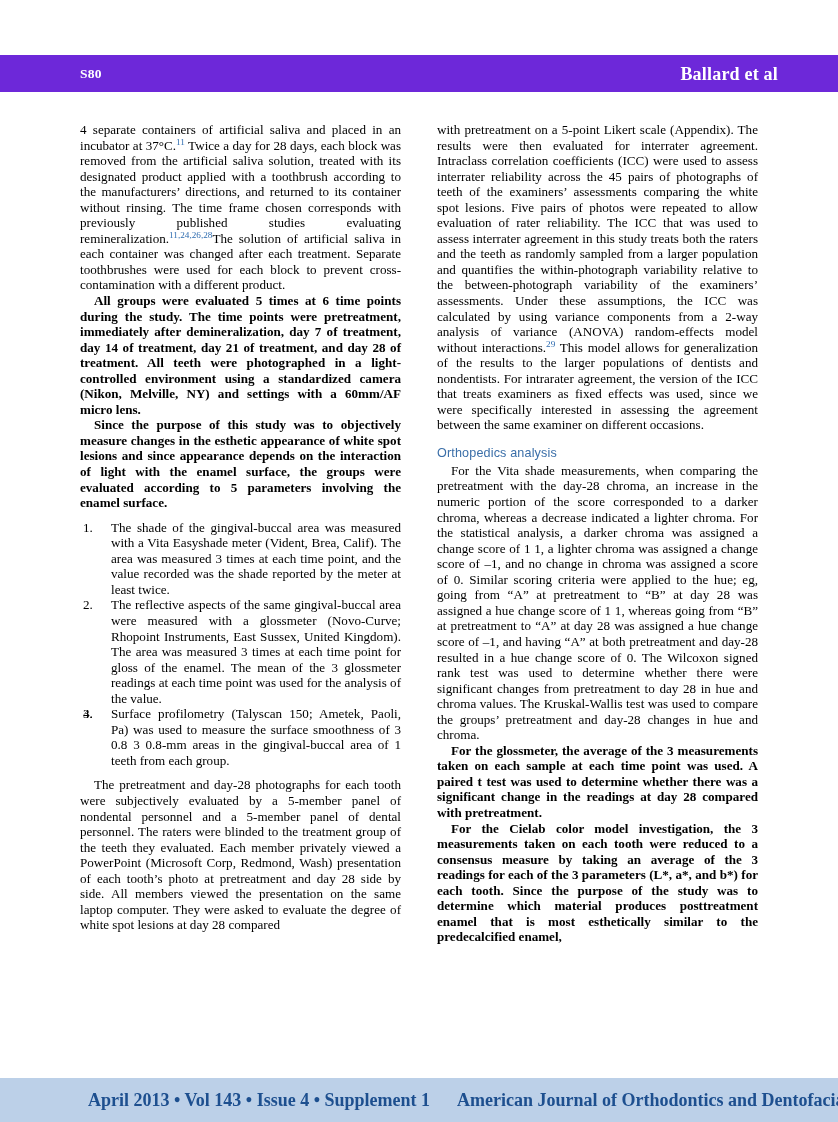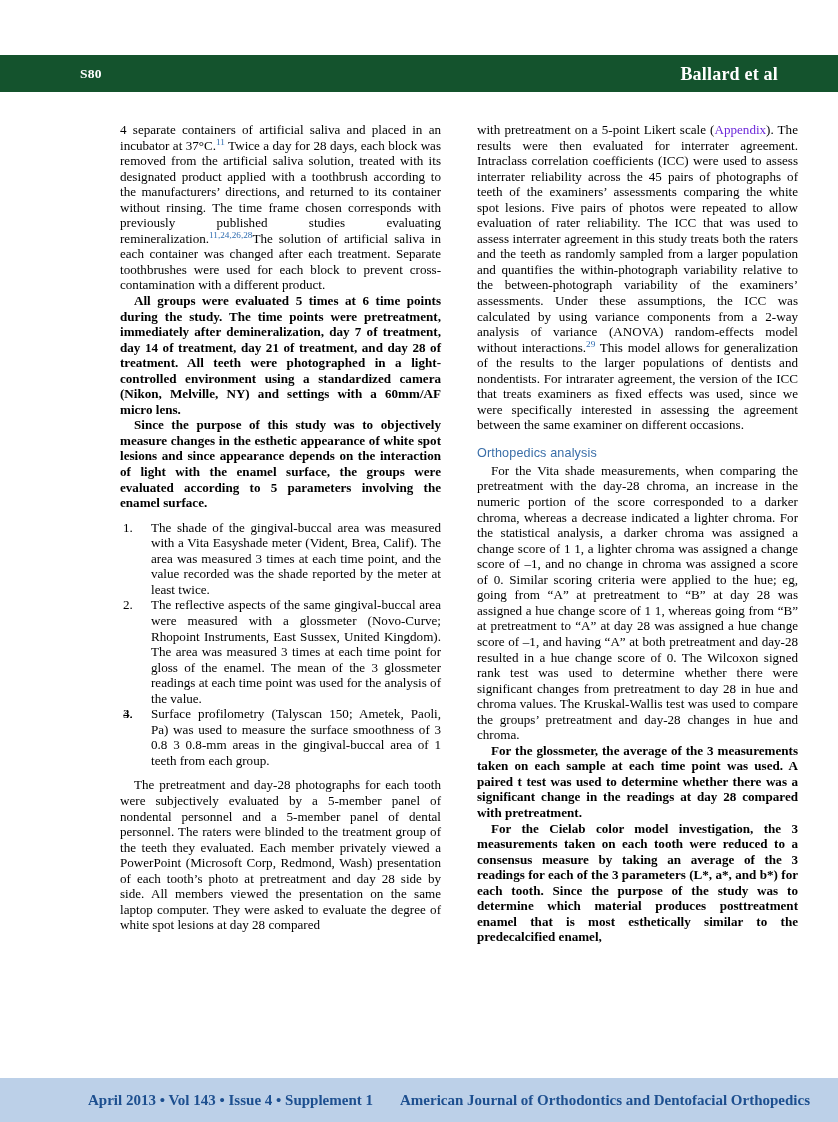--- a/index.html
+++ b/index.html
@@ -23,21 +23,21 @@
     background: #ffffff;
   }
 
   
   .header-band {
     position: absolute;
     left: 0;
     top: 55px;
     width: 838px;
     height: 37px;
-    background: #14532d;
+    background: #6d28d9;
     display: flex;
     align-items: center;
     justify-content: space-between;
     box-sizing: border-box;
     padding: 0 60px 0 80px;
   }
   .header-band .folio,
   .header-band .running-title {
     color: #ffffff;
     font-family: "Liberation Serif", "DejaVu Serif", serif;
@@ -52,21 +52,20 @@
 
   
   .columns {
     position: absolute;
     left: 80px;
     top: 122px;
     width: 678px;
     height: 930px;
     display: flex;
     gap: 36px;
-    margin-left: 40px;
   }
   .col {
     width: 321px;
     flex: 0 0 321px;
   }
 
   p.body {
     margin: 0;
     font-size: 13.1px;
     line-height: 15.55px;
@@ -105,21 +104,21 @@
     margin: 13px 0 2px 0;
     font-family: "Liberation Sans", "DejaVu Sans", sans-serif;
     font-size: 12.6px;
     font-weight: normal;
     color: #3a6ea8;
     letter-spacing: 0.15px;
     line-height: 15px;
   }
 
   a.xref, .xref {
-    color: #6d28d9;
+    color: #000000;
     text-decoration: none;
   }
   sup.ref {
     font-size: 9.2px;
     vertical-align: super;
     line-height: 0;
   }
   sup.ref.link { color: #2e6cb0; }
 
   
@@ -132,21 +131,21 @@
     background: #bcd0e8;
     display: flex;
     align-items: center;
     box-sizing: border-box;
     padding-left: 88px;
   }
   .footer-band .issue-line,
   .footer-band .journal-name {
     color: #1d4f8f;
     font-family: "Liberation Serif", "DejaVu Serif", serif;
-    font-size: 15px;
+    font-size: 18px;
     font-weight: bold;
     line-height: 1;
     white-space: nowrap;
   }
   .footer-band .journal-name { margin-left: 27px; }
 </style>
 </head>
 <body>
 
 <div class="page">

